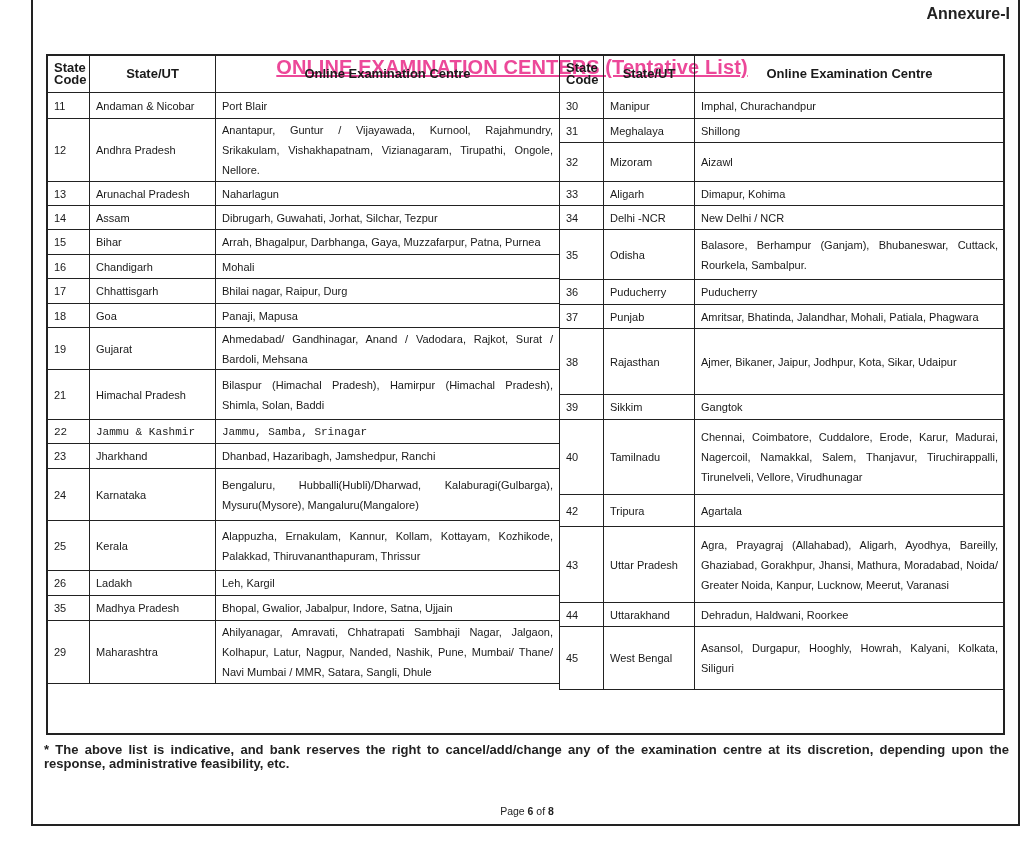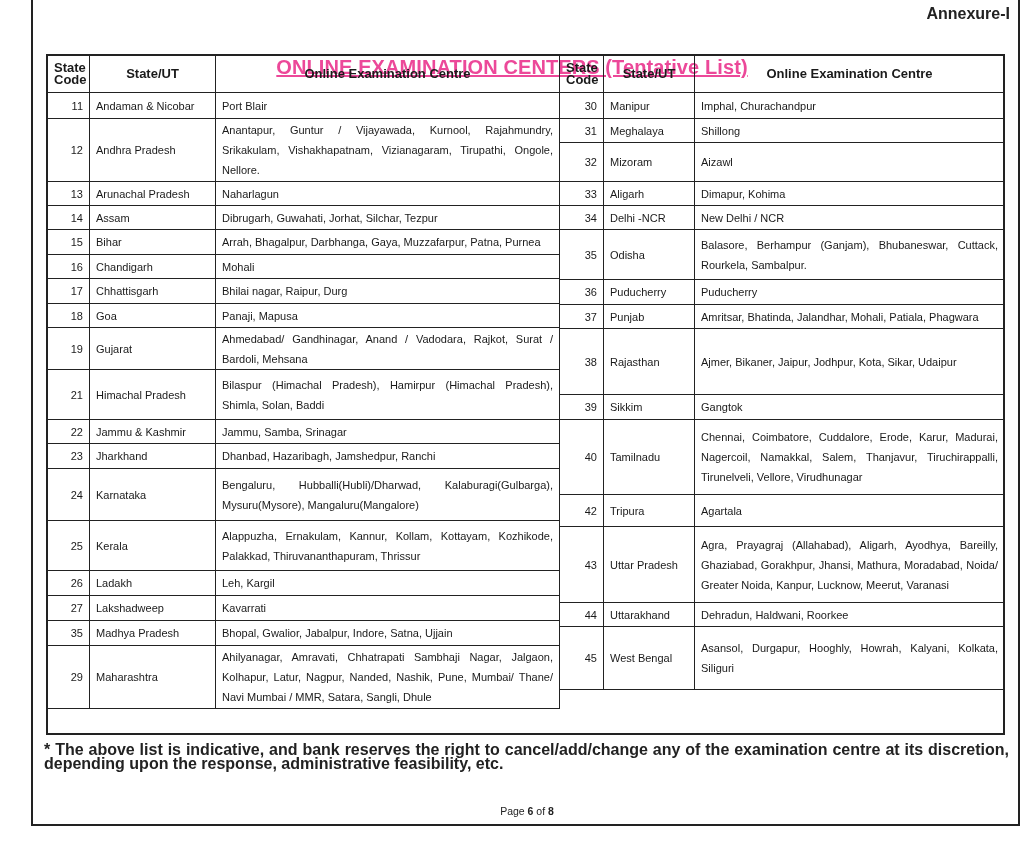--- a/index.html
+++ b/index.html
@@ -7,27 +7,27 @@
          font-family:"Liberation Sans", sans-serif; color:#1a1a1a; }
   .page-frame { position:absolute; left:31px; top:-4px; width:989px; height:830px;
                 border:2px solid #222; box-sizing:border-box; }
   .annex { position:absolute; right:14px; top:5px; font-weight:bold; font-size:16px; color:#222; }
   .title { position:absolute; left:0; width:1024px; top:20px; text-align:center;
            font-weight:bold; font-size:20px; text-decoration:underline; color:#ec4899; letter-spacing:0.1px;margin-top:36px; }
   .tbl { position:absolute; border-collapse:collapse; table-layout:fixed; }
   .tbl td, .tbl th { border:1.5px solid #222; padding:0 6px; font-size:11px; line-height:20px;
                      vertical-align:middle; overflow:hidden; }
   .tbl th { font-weight:bold; text-align:center; font-size:13px; line-height:12px; }
-  .tbl td.code { text-align:right; }
+  .tbl td.code { text-align:left; }
   .tbl td.centre { text-align:justify; text-align-last:left; }
   #tbl-left { left:47px; top:55px; width:512px; }
   #tbl-right { left:559px; top:55px; width:445px; }
   .outer-edge { position:absolute; left:46px; top:54px; width:959px; height:681px;
                 border:2.5px solid #222; box-sizing:border-box; pointer-events:none; }
-  .footnote { position:absolute; left:44px; top:743px; width:965px; font-size:16px; font-weight:bold;
+  .footnote { position:absolute; left:44px; top:743px; width:965px; font-size:13px; font-weight:bold;
               text-align:justify; text-align-last:left; line-height:14px; color:#222; }
   .pagenum { position:absolute; left:0; width:1054px; top:805px; text-align:center; font-size:10.5px; color:#222; }
   .pagenum b { font-weight:bold; }
 </style>
 </head>
 <body>
 
 <div class="page-frame"></div>
 
 <div class="annex">Annexure-I</div>
@@ -90,21 +90,21 @@
       <tr style="height: 42px;">
         <td class="code">19</td>
         <td class="state">Gujarat</td>
         <td class="centre">Ahmedabad/ Gandhinagar, Anand / Vadodara, Rajkot, Surat / Bardoli, Mehsana</td>
       </tr>
       <tr style="height: 50px;">
         <td class="code">21</td>
         <td class="state">Himachal Pradesh</td>
         <td class="centre">Bilaspur (Himachal Pradesh), Hamirpur (Himachal Pradesh), Shimla, Solan, Baddi</td>
       </tr>
-      <tr style="height: 24px;">
+      <tr style="height: 24px; font-family: Liberation Mono, monospace;">
         <td class="code">22</td>
         <td class="state">Jammu &amp; Kashmir</td>
         <td class="centre">Jammu, Samba, Srinagar</td>
       </tr>
       <tr style="height: 25px;">
         <td class="code">23</td>
         <td class="state">Jharkhand</td>
         <td class="centre">Dhanbad, Hazaribagh, Jamshedpur, Ranchi</td>
       </tr>
       <tr style="height: 52px;">
@@ -114,25 +114,20 @@
       </tr>
       <tr style="height: 50px;">
         <td class="code">25</td>
         <td class="state">Kerala</td>
         <td class="centre">Alappuzha, Ernakulam, Kannur, Kollam, Kottayam, Kozhikode, Palakkad, Thiruvananthapuram, Thrissur</td>
       </tr>
       <tr style="height: 25px;">
         <td class="code">26</td>
         <td class="state">Ladakh</td>
         <td class="centre">Leh, Kargil</td>
-      </tr>
-      <tr style="height: 25px;">
-        <td class="code">27</td>
-        <td class="state">Lakshadweep</td>
-        <td class="centre">Kavarrati</td>
       </tr>
       <tr style="height: 25px;">
         <td class="code">35</td>
         <td class="state">Madhya Pradesh</td>
         <td class="centre">Bhopal, Gwalior, Jabalpur, Indore, Satna, Ujjain</td>
       </tr>
       <tr style="height: 63px;">
         <td class="code">29</td>
         <td class="state">Maharashtra</td>
         <td class="centre">Ahilyanagar, Amravati, Chhatrapati Sambhaji Nagar, Jalgaon, Kolhapur, Latur, Nagpur, Nanded, Nashik, Pune, Mumbai/ Thane/ Navi Mumbai / MMR, Satara, Sangli, Dhule</td>

